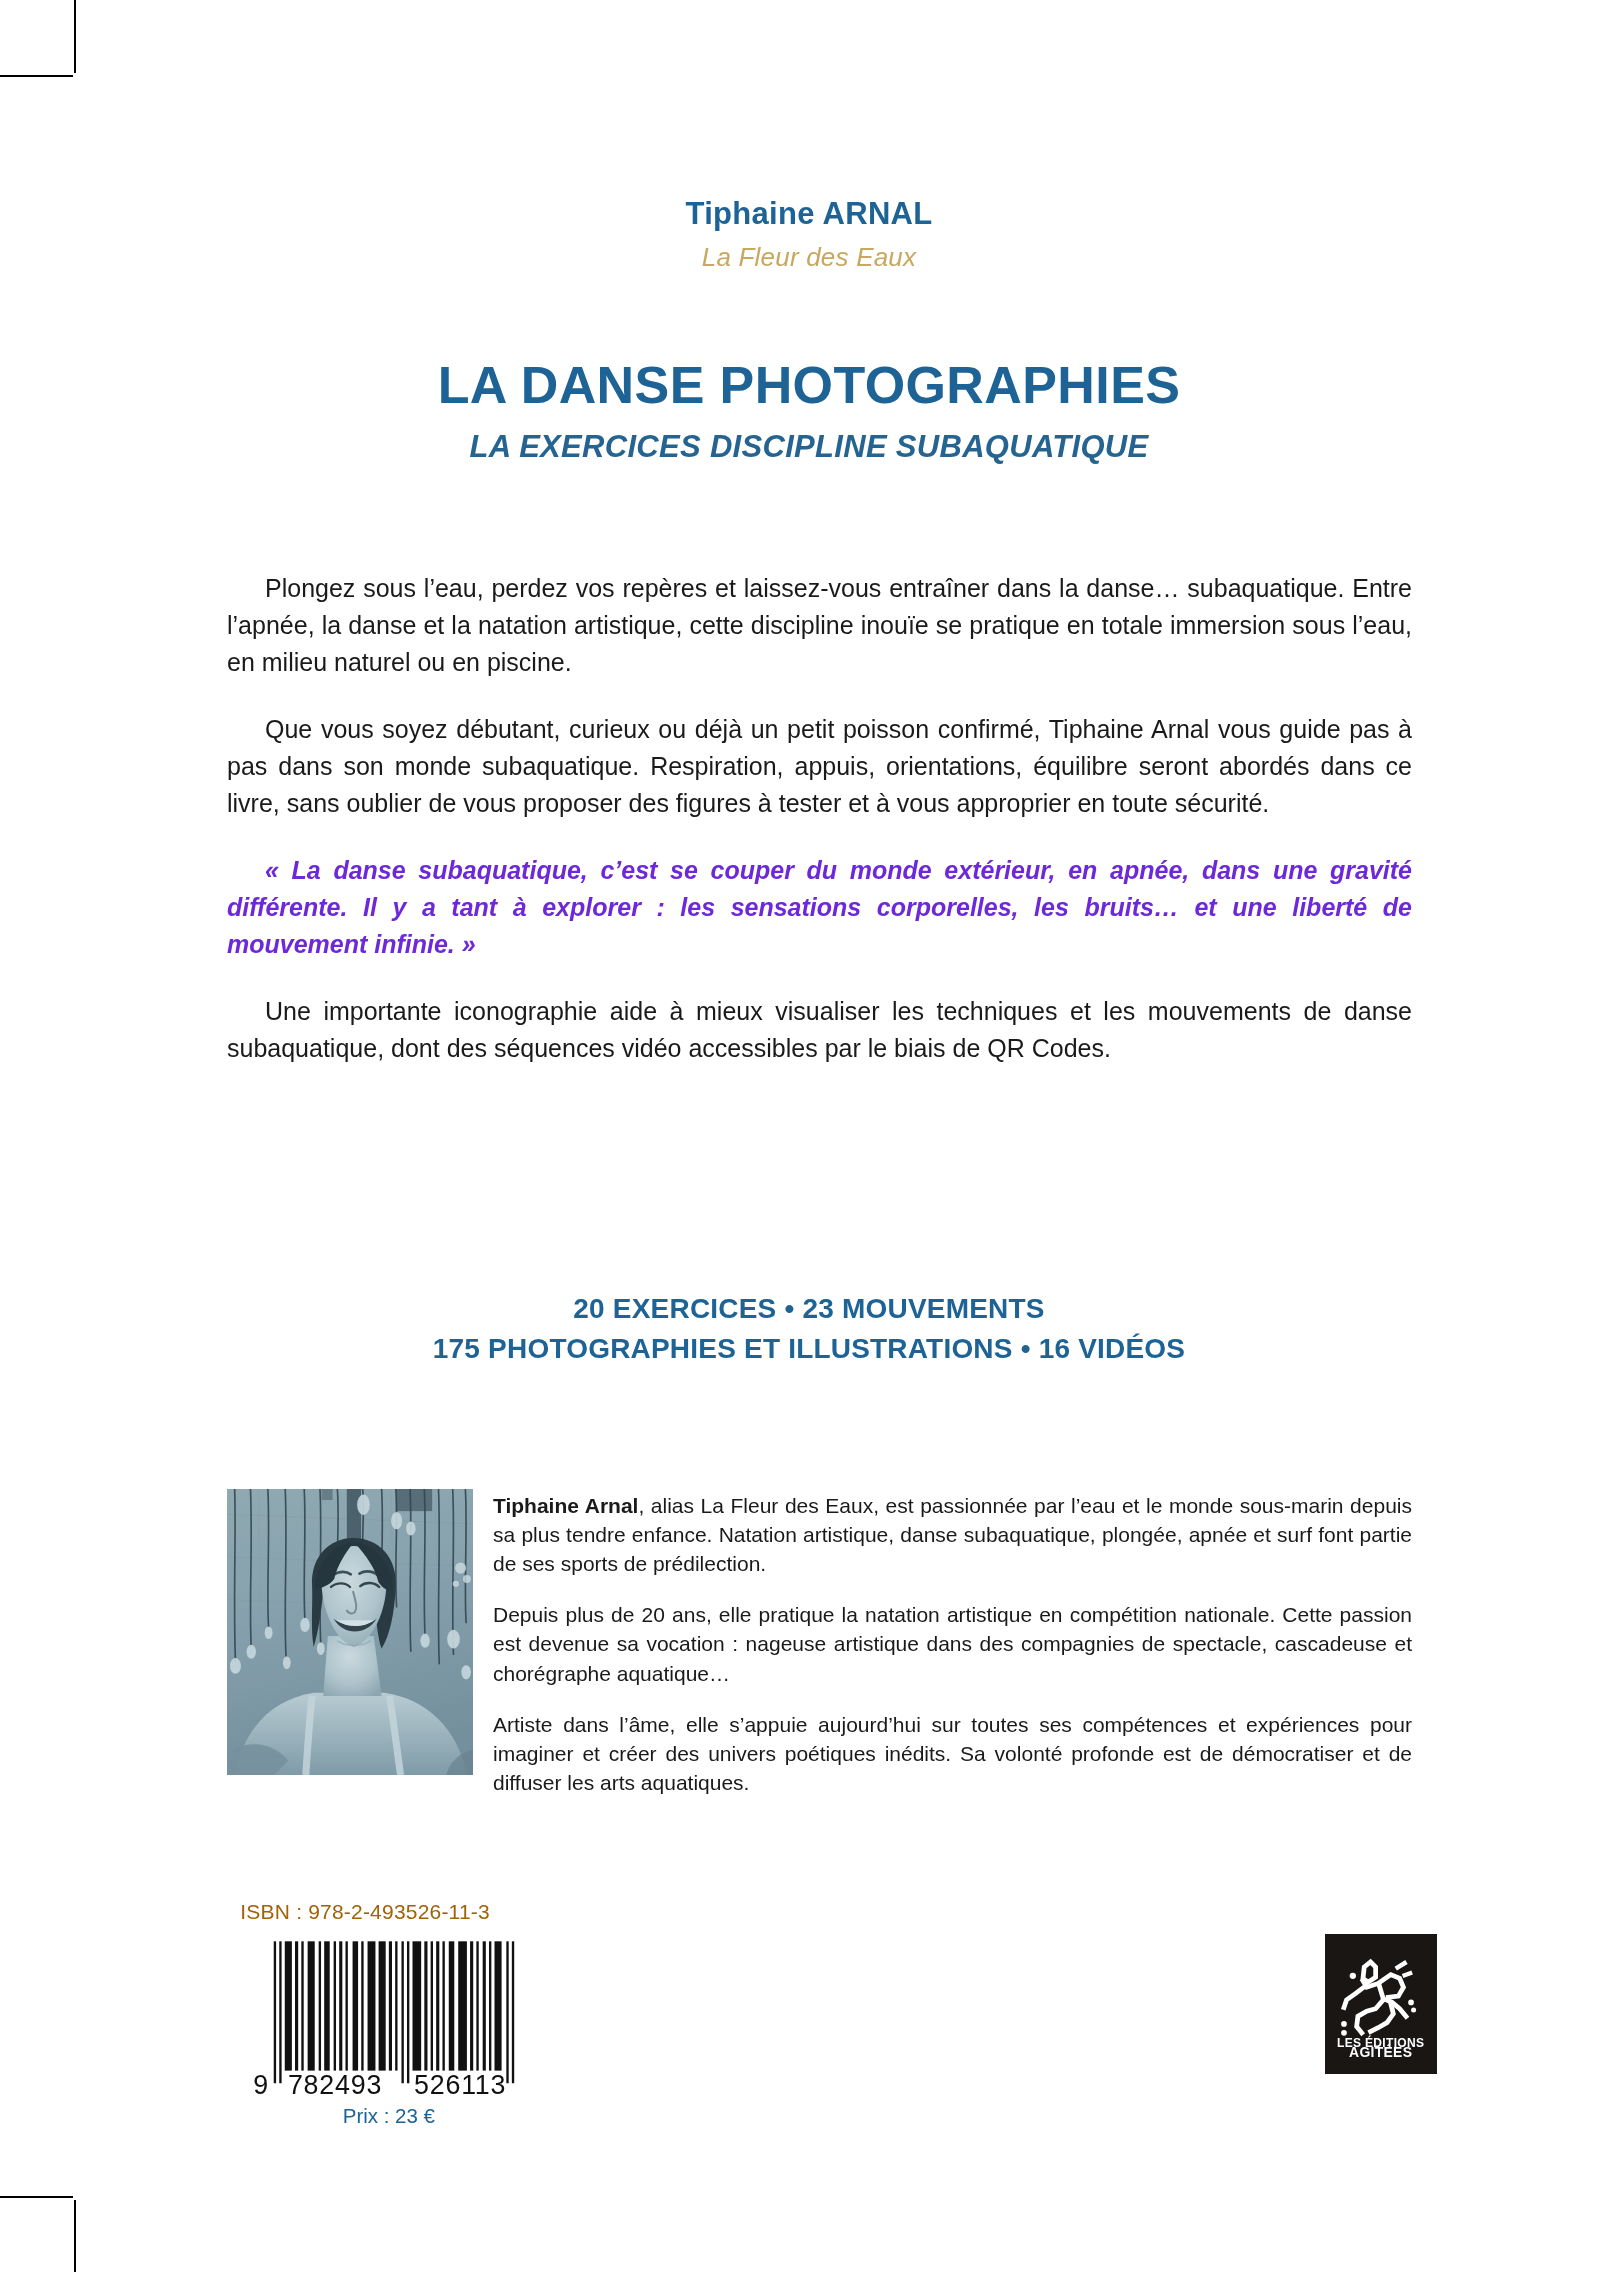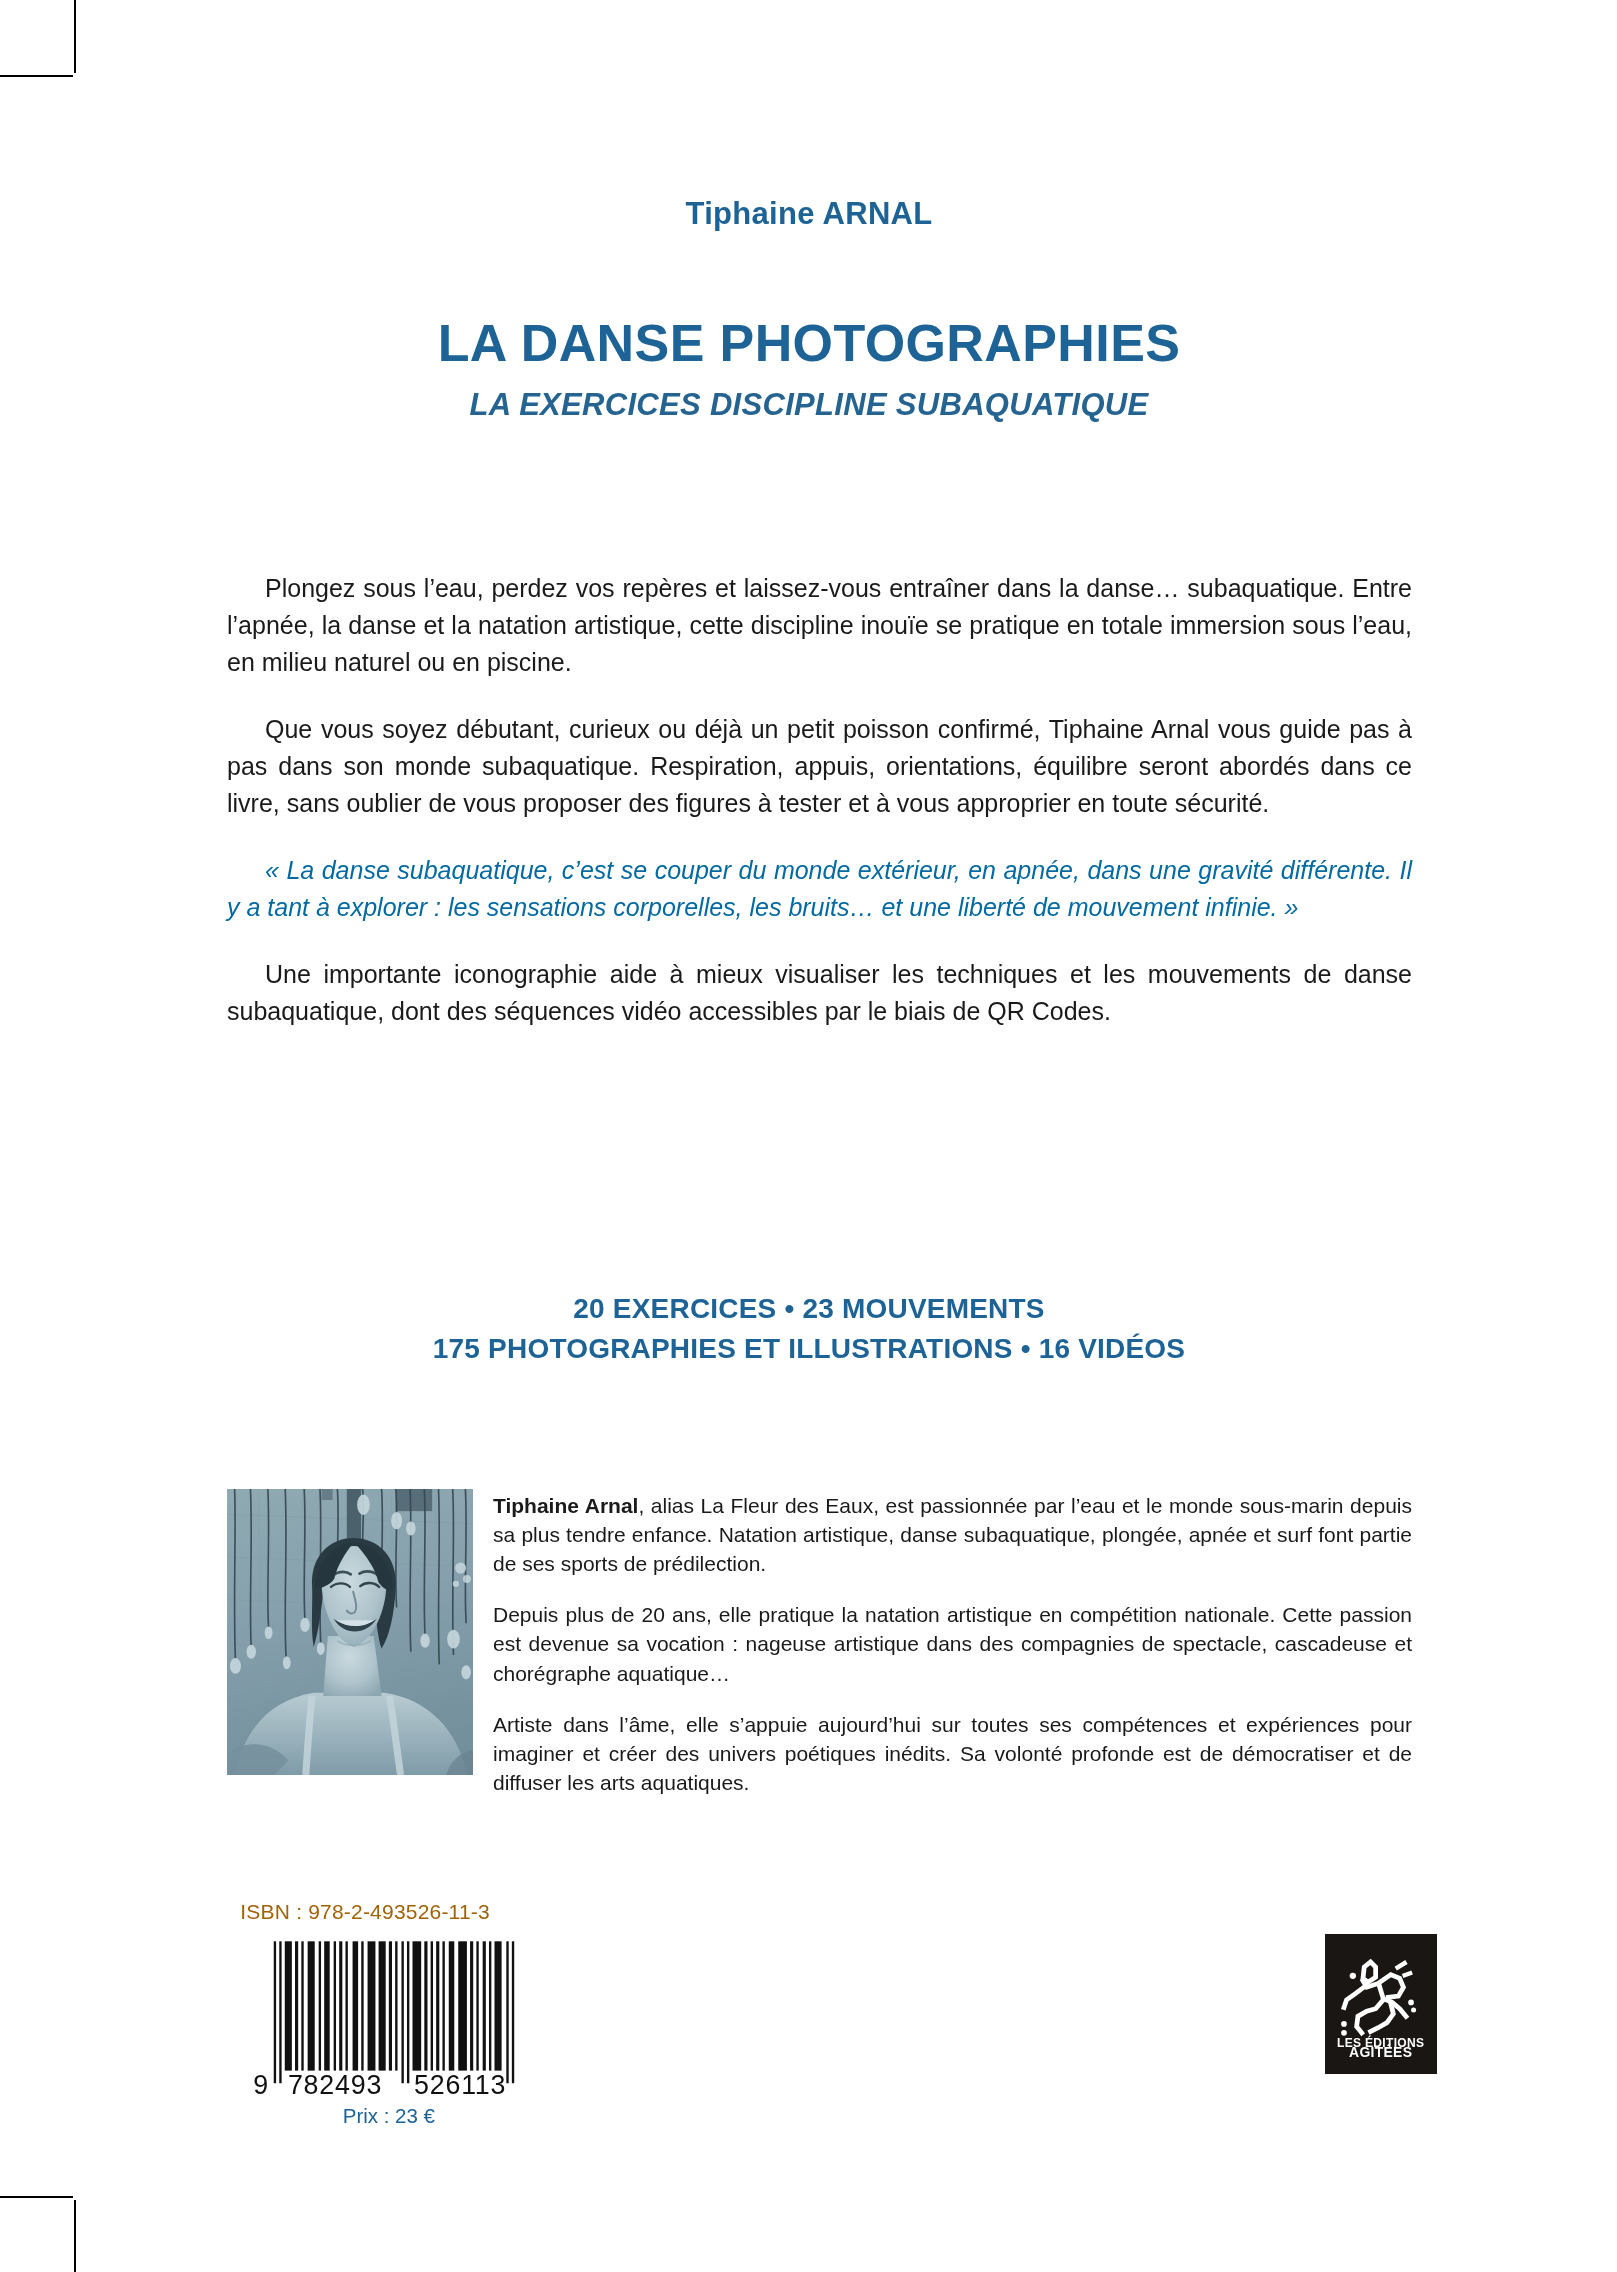--- a/index.html
+++ b/index.html
@@ -76,23 +76,23 @@
   .para {
     color: #1a1a1a;
     font-size: 25px;
     line-height: 1.48;
     text-align: justify;
     text-indent: 38px;
     margin: 0 0 30px 0;
     hyphens: manual;
   }
   .para.quote {
-    color: #0369a1;
+    color: #6d28d9;
     font-style: italic;
-    font-weight: normal;
+    font-weight: bold;
   }
   .para.last { margin-bottom: 0; }
 
   
   .stats {
     position: absolute;
     left: 0;
     right: 0;
     top: 1289px;
     text-align: center;
@@ -174,20 +174,21 @@
 
 <div id="page">
 
   <div class="crop v" style="left:74px;  top:0;"></div>
   <div class="crop h" style="left:0;    top:75px;"></div>
   <div class="crop v" style="left:74px;  bottom:0;"></div>
   <div class="crop h" style="left:0;    bottom:75px;"></div>
 
   <div class="header">
     <div class="author-name">Tiphaine ARNAL</div>
+    <div class="author-alias">La Fleur des Eaux</div>
     <div class="main-title">LA DANSE PHOTOGRAPHIES</div>
     <div class="sub-title">LA EXERCICES DISCIPLINE SUBAQUATIQUE</div>
   </div>
 
   <div class="body-col">
     <p class="para">Plongez sous l’eau, perdez vos repères et laissez-vous entraîner dans la danse… subaquatique. Entre l’apnée, la danse et la natation artistique, cette discipline inouïe se pratique en totale immersion sous l’eau, en milieu naturel ou en piscine.</p>
     <p class="para">Que vous soyez débutant, curieux ou déjà un petit poisson confirmé, Tiphaine Arnal vous guide pas à pas dans son monde subaquatique. Respiration, appuis, orientations, équilibre seront abordés dans ce livre, sans oublier de vous proposer des figures à tester et à vous approprier en toute sécurité.</p>
     <p class="para quote">« La danse subaquatique, c’est se couper du monde extérieur, en apnée, dans une gravité différente. Il y a tant à explorer : les sensations corporelles, les bruits… et une liberté de mouvement infinie. »</p>
     <p class="para last">Une importante iconographie aide à mieux visualiser les techniques et les mouvements de danse subaquatique, dont des séquences vidéo accessibles par le biais de QR Codes.</p>
   </div>

